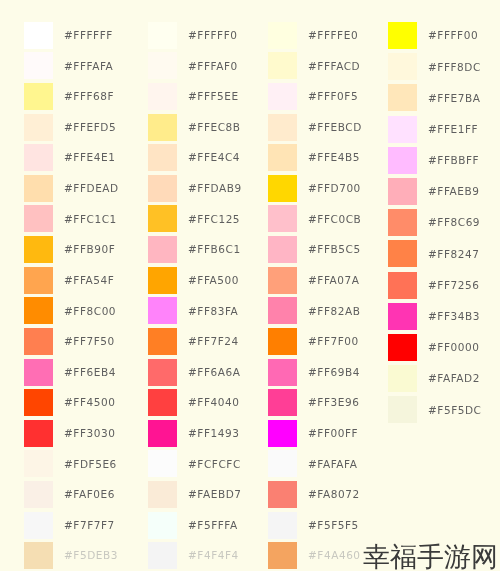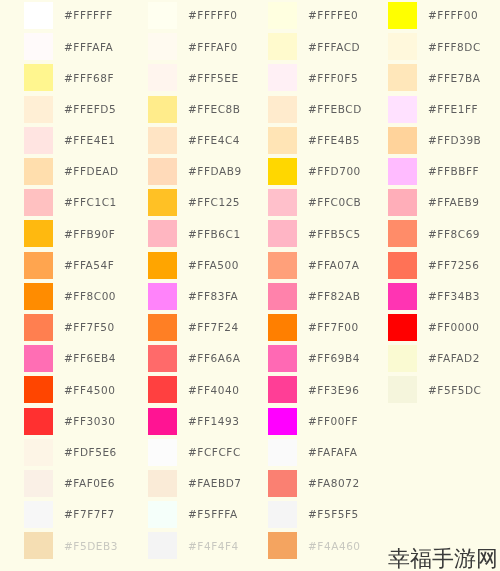--- a/index.html
+++ b/index.html
@@ -21,21 +21,21 @@
     top: 0;
     width: 500px;
     height: 571px;
     display: flex;
     flex-direction: row;
   }
 
   .palette-column {
     display: flex;
     flex-direction: column;
-    padding-top: 0;
+    padding-top: 20px;
     box-sizing: border-box;
   }
   .col-0 { width: 124px; padding-left: 24px; }
   .col-1 { width: 122px; padding-left: 24px; }
   .col-2 { width: 122px; padding-left: 22px; }
   .col-3 { width: 132px; padding-left: 20px; text-align: right; }
 
   .swatch-row {
     height: 31.2px;
     display: flex;
@@ -60,21 +60,21 @@
     line-height: 1;
   }
 
   
   .swatch-row.faded .swatch-label { color: #c8c8c0; }
 
   #watermark {
     position: absolute;
     right: 2px;
     bottom: 1px;
-    font-size: 22px;
+    font-size: 27px;
     line-height: 1;
     color: #3a3a3a;
     font-family: "DejaVu Sans", "Liberation Sans", sans-serif;
     letter-spacing: 0px;
     white-space: nowrap;
     pointer-events: none;
   }
 </style>
 </head>
 <body>
@@ -313,36 +313,36 @@
       </div>
       <div class="swatch-row">
         <div class="swatch-chip" style="background: rgb(255, 231, 186);"></div>
         <span class="swatch-label">#FFE7BA</span>
       </div>
       <div class="swatch-row">
         <div class="swatch-chip" style="background: rgb(255, 225, 255);"></div>
         <span class="swatch-label">#FFE1FF</span>
       </div>
       <div class="swatch-row">
-        <div class="swatch-chip" style="background: rgb(255, 211, 155);"></div>
-        <span class="swatch-label">#FFD39B</span>
-      </div>
-      <div class="swatch-row">
         <div class="swatch-chip" style="background: rgb(255, 187, 255);"></div>
         <span class="swatch-label">#FFBBFF</span>
       </div>
       <div class="swatch-row">
         <div class="swatch-chip" style="background: rgb(255, 174, 185);"></div>
         <span class="swatch-label">#FFAEB9</span>
       </div>
       <div class="swatch-row">
         <div class="swatch-chip" style="background: rgb(255, 140, 105);"></div>
         <span class="swatch-label">#FF8C69</span>
       </div>
       <div class="swatch-row">
+        <div class="swatch-chip" style="background: rgb(255, 130, 71);"></div>
+        <span class="swatch-label">#FF8247</span>
+      </div>
+      <div class="swatch-row">
         <div class="swatch-chip" style="background: rgb(255, 114, 86);"></div>
         <span class="swatch-label">#FF7256</span>
       </div>
       <div class="swatch-row">
         <div class="swatch-chip" style="background: rgb(255, 52, 179);"></div>
         <span class="swatch-label">#FF34B3</span>
       </div>
       <div class="swatch-row">
         <div class="swatch-chip" style="background: rgb(255, 0, 0);"></div>
         <span class="swatch-label">#FF0000</span>

